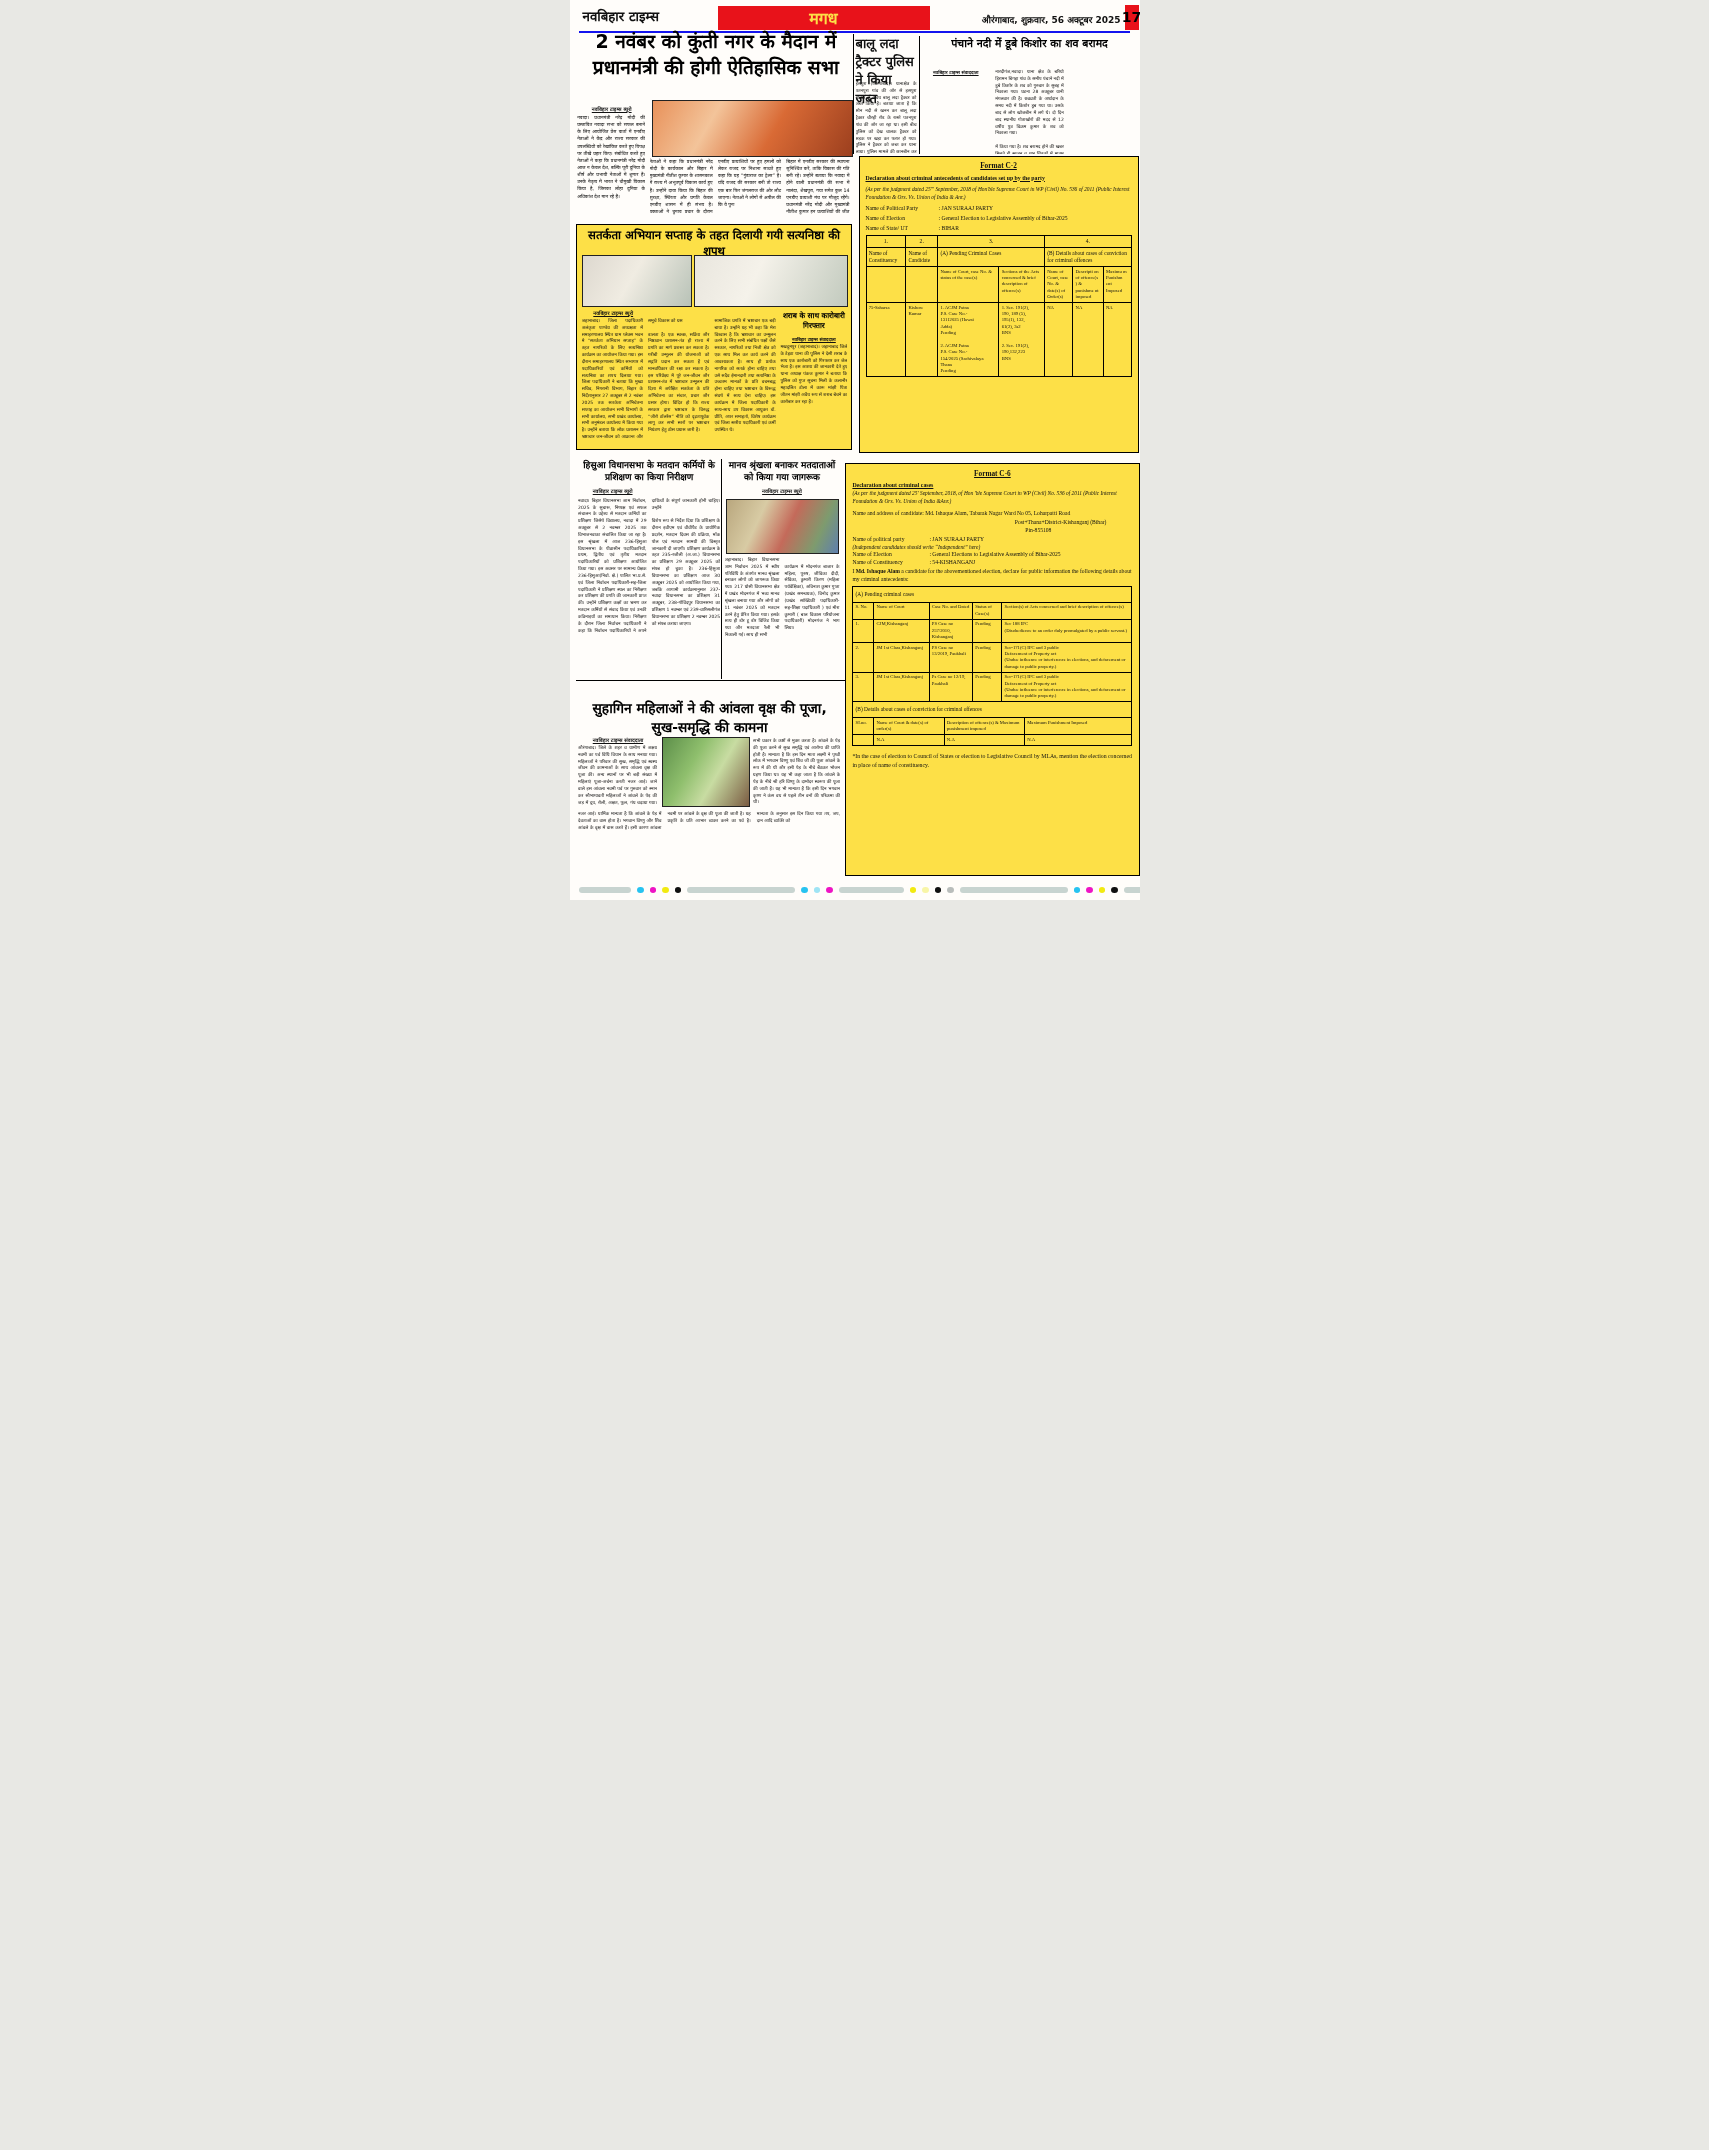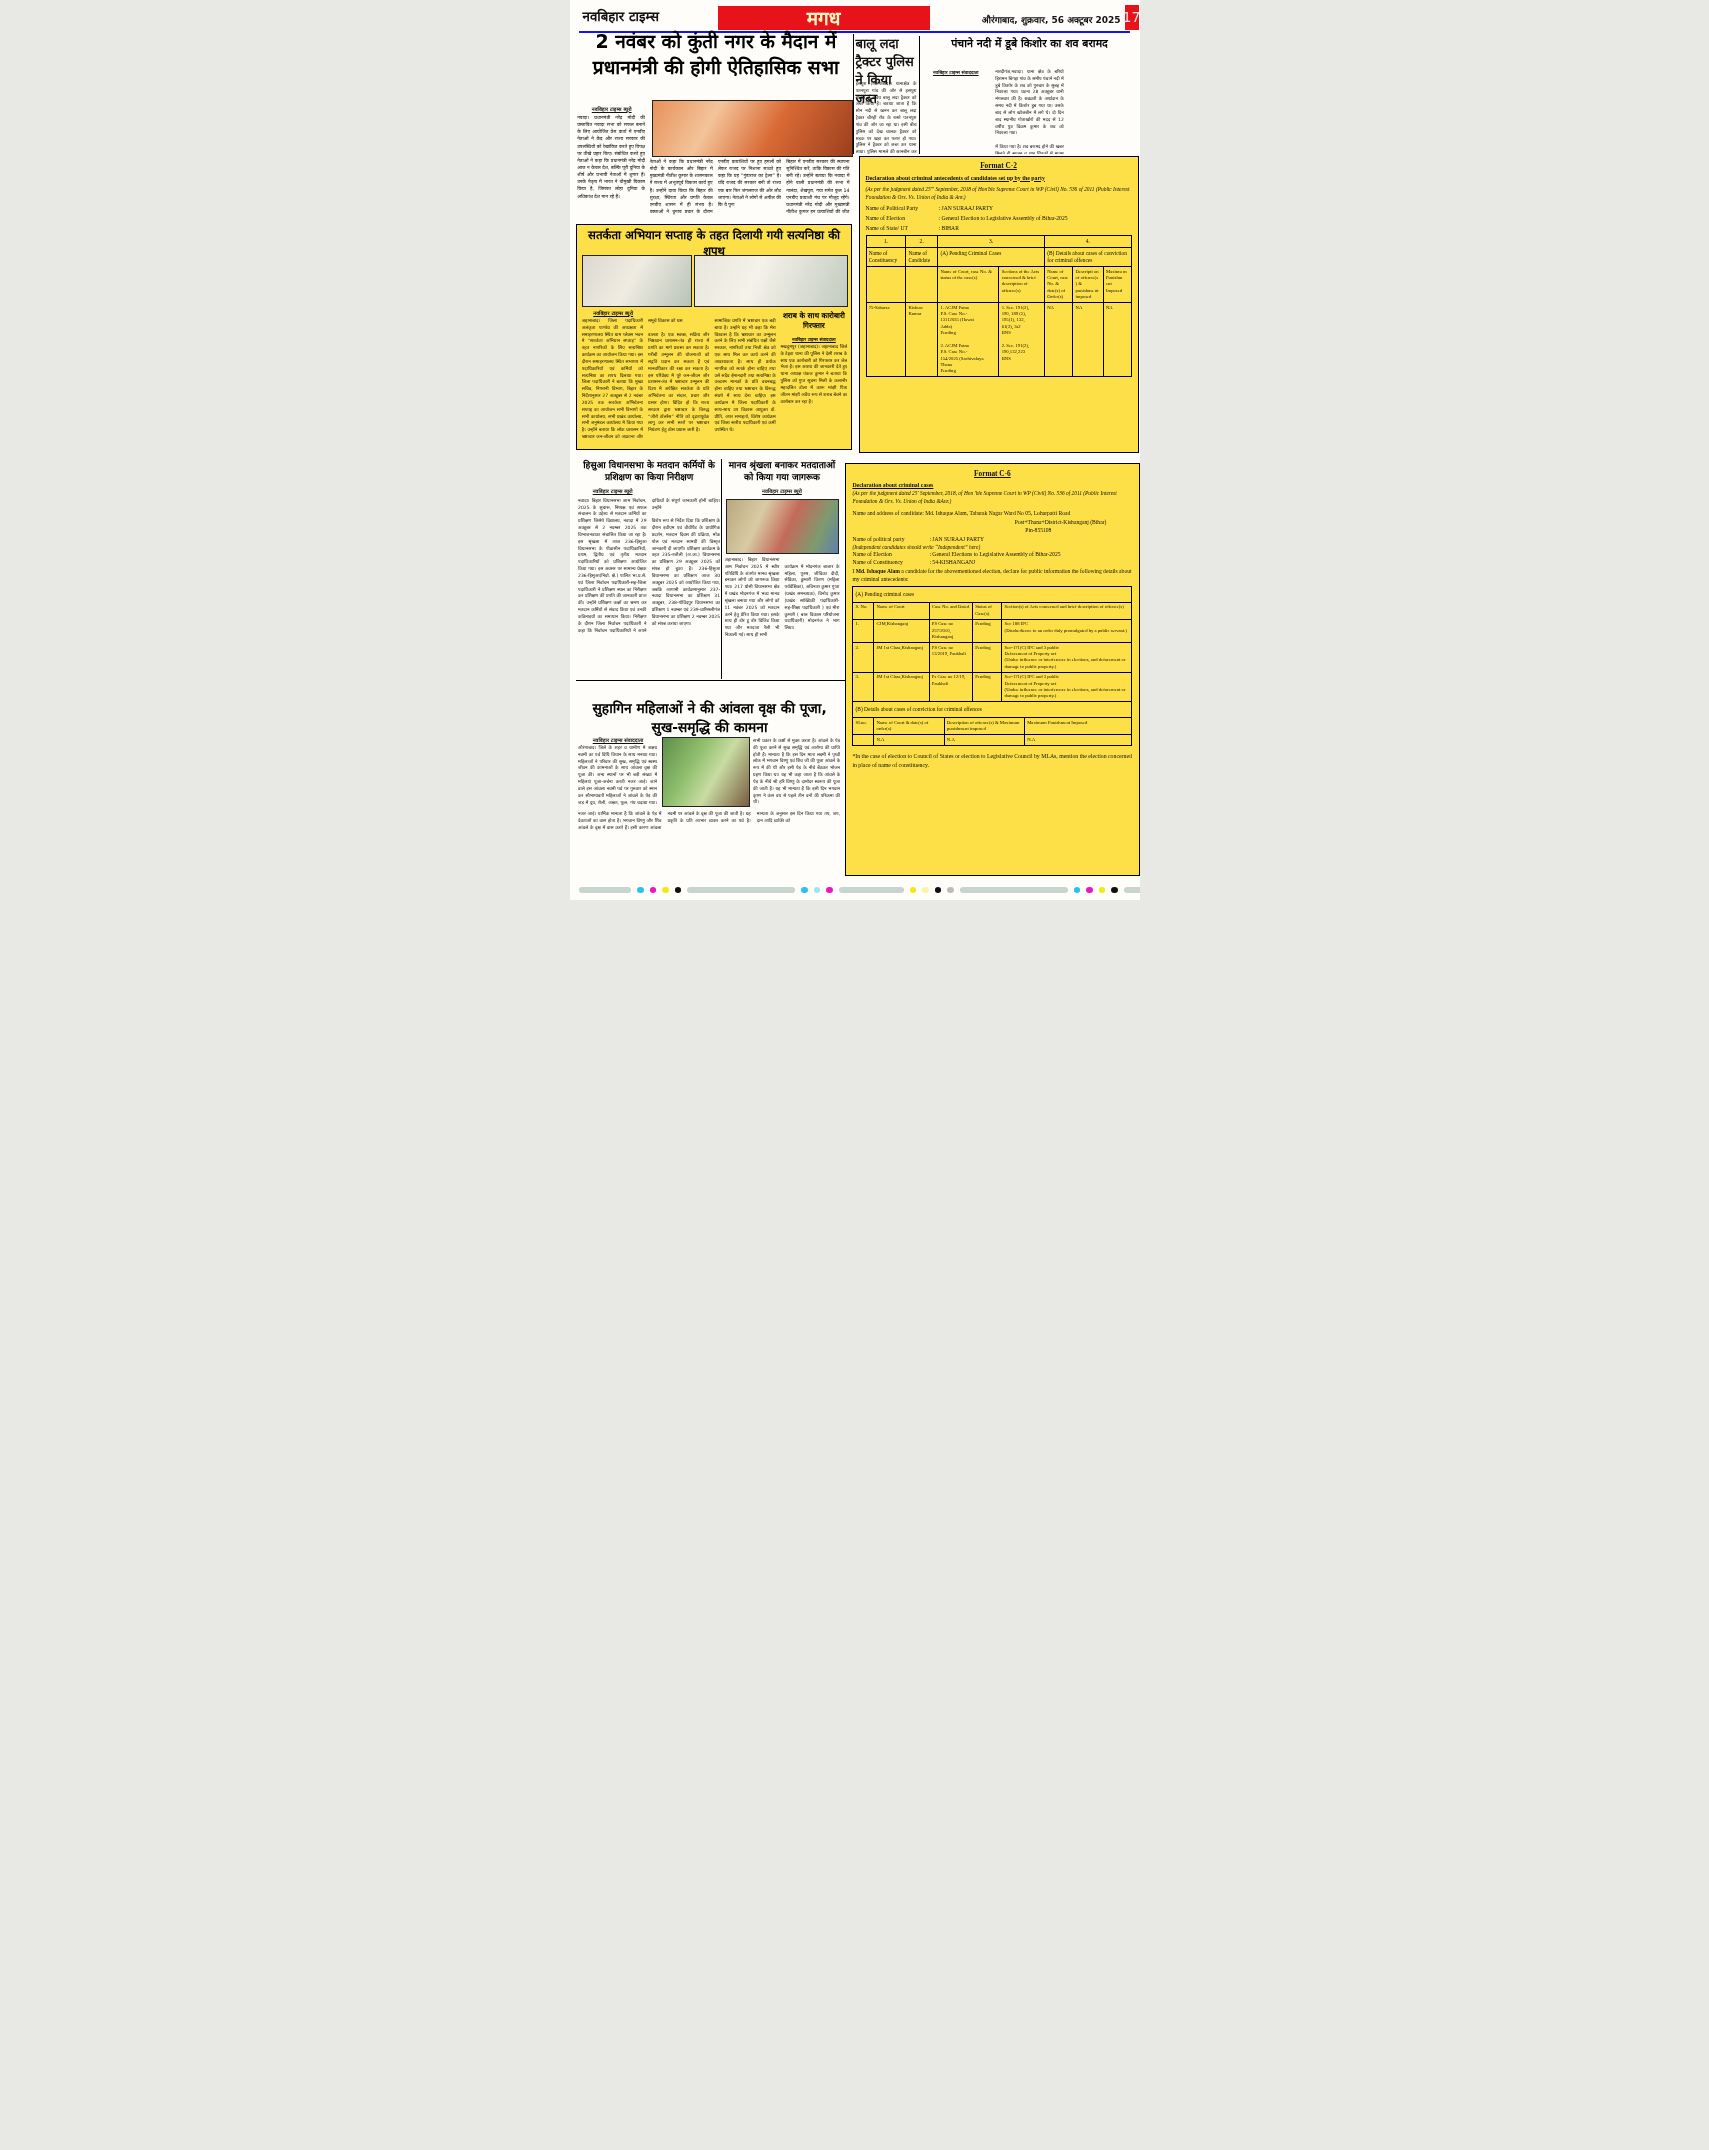--- a/index.html
+++ b/index.html
@@ -24,25 +24,25 @@
   .strip{display:flex;align-items:center;gap:6px;}
   .mark{height:6px;flex:none;}
 </style>
 </head>
 <body>
 
 <div id="page">
 
   <div class="abs sans" style="left:13px;top:6.9px;width:133px;height:24px;font-size:13.3px;font-weight:700;">नवबिहार टाइम्स</div>
   <div class="abs" style="left:148px;top:5.6px;width:212px;height:24px;background:#e8121a;display:flex;align-items:center;justify-content:center;">
-    <span class="sans" style="color:#fef9c3;font-size:19px;font-weight:700;">मगध</span>
+    <span class="sans" style="color:#fde047;font-size:16px;font-weight:700;">मगध</span>
   </div>
   <div class="abs sans" style="left:357px;top:13px;width:194px;font-size:9px;font-weight:700;text-align:right;">औरंगाबाद, शुक्रवार, 56 अक्टूबर 2025</div>
   <div class="abs" style="left:555px;top:4.7px;width:14px;height:25px;background:#e8121a;display:flex;align-items:center;justify-content:center;">
-    <span style="color:#e5e5e5;font-size:14px;font-weight:400;">17</span>
+    <span style="color:#000000;font-size:14px;font-weight:700;">17</span>
   </div>
   <div class="abs" style="left:9.5px;top:30.5px;width:551px;height:2.2px;background:#1414ee;"></div>
 
   <div class="abs hl sans" style="left:6.9px;top:28px;width:279px;font-size:19px;">2 नवंबर को कुंती नगर के मैदान में प्रधानमंत्री की होगी ऐतिहासिक सभा</div>
 
   <div class="abs byline" style="left:7.7px;top:105px;width:69px;">नवबिहार टाइम्स ब्यूरो</div>
   <div class="abs body-txt" style="left:7.7px;top:114px;width:68px;height:107px;">नवादा। प्रधानमंत्री नरेंद्र मोदी की प्रस्तावित नवादा सभा को सफल बनाने के लिए आयोजित प्रेस वार्ता में एनडीए नेताओं ने केंद्र और राज्य सरकार की उपलब्धियों को रेखांकित करते हुए विपक्ष पर तीखे प्रहार किए। संबोधित करते हुए नेताओं ने कहा कि प्रधानमंत्री नरेंद्र मोदी आज न केवल देश, बल्कि पूरी दुनिया के शीर्ष और प्रभावी नेताओं में शुमार हैं। उनके नेतृत्व में भारत ने चौमुखी विकास किया है, जिसका लोहा दुनिया के अधिकांश देश मान रहे हैं।</div>
 
   <div class="abs photo" style="left:82px;top:100px;width:199px;height:55px;background:linear-gradient(120deg,#e8915a 0%,#f3c49a 30%,#d96a35 60%,#9c3f1e 100%);"></div>
 

